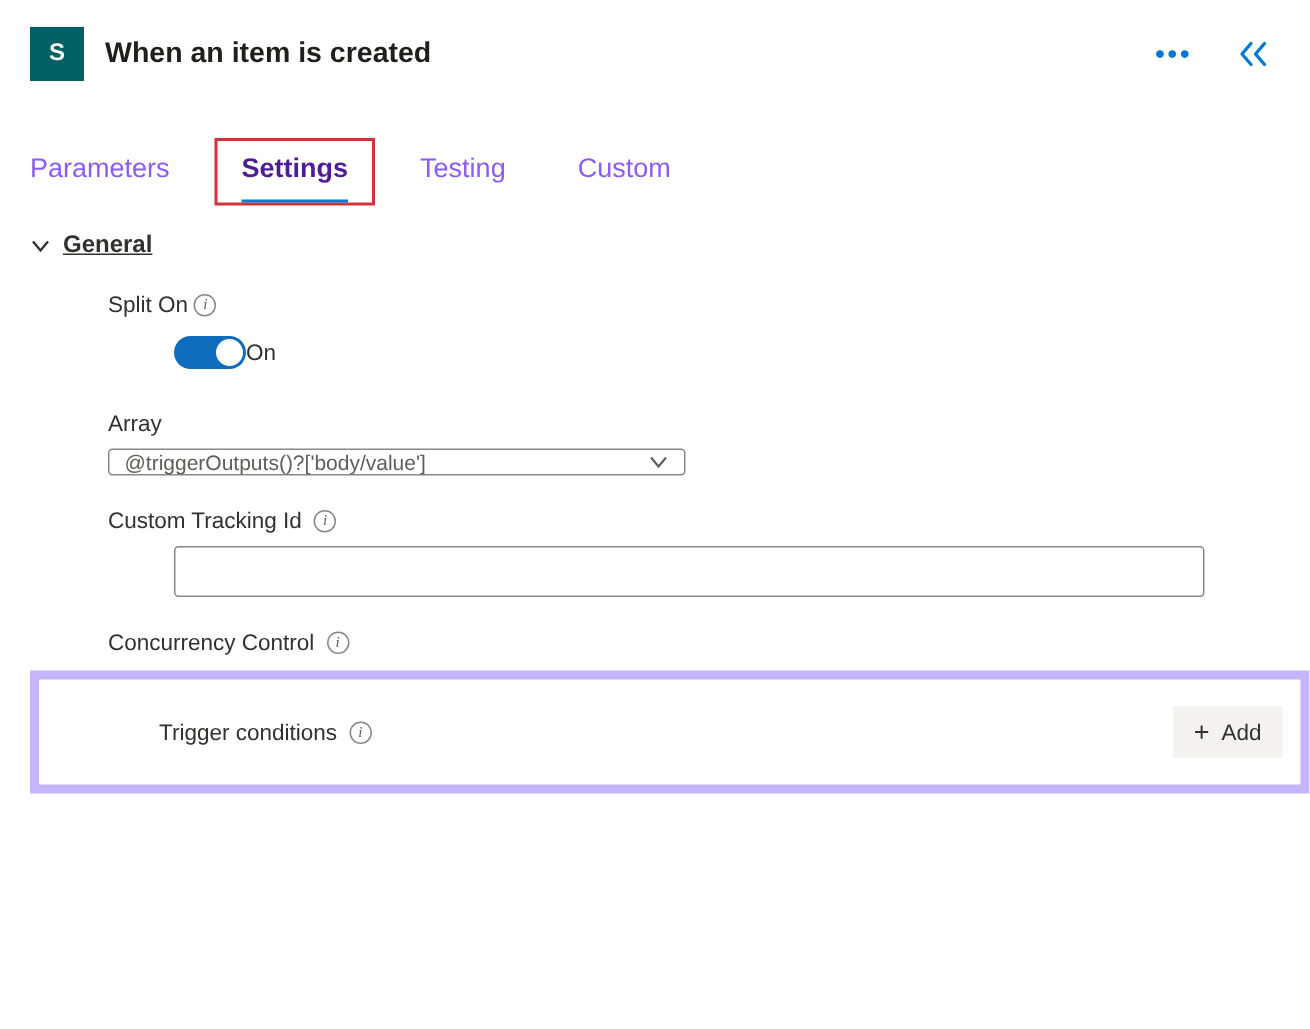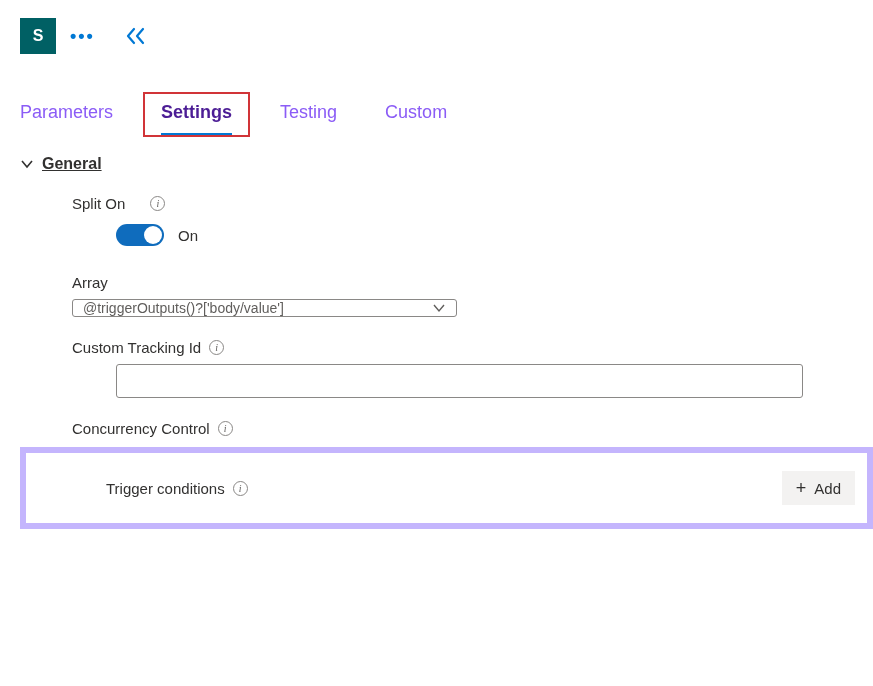--- a/index.html
+++ b/index.html
@@ -93,42 +93,42 @@
     cursor: pointer;
     text-decoration: underline;
   }
   .chevron-down svg { display: block; }
   .section-body {
     padding-left: 52px;
   }
   .label-row {
     display: flex;
     align-items: center;
-    gap: 25px;
+    gap: 4px;
     font-size: 15px;
     color: #323130;
     margin-bottom: 12px;
   }
   .info-icon {
     width: 15px;
     height: 15px;
     border: 1px solid #8a8886;
     border-radius: 50%;
     display: inline-flex;
     align-items: center;
     justify-content: center;
     font-size: 10px;
     color: #605e5c;
     font-style: italic;
     font-family: Georgia, serif;
   }
   .toggle-row {
     display: flex;
     align-items: center;
-    gap: 14px;
+    gap: 0;
     margin-bottom: 28px;
     padding-left: 44px;
   }
   .toggle {
     width: 48px;
     height: 22px;
     border-radius: 11px;
     position: relative;
     cursor: pointer;
   }
@@ -228,20 +228,21 @@
     color: #323130;
   }
 </style>
 </head>
 <body>
 
 <div class="header">
   <div class="sp-icon">
     <span>S</span>
   </div>
+  <div class="card-title">When an item is created</div>
   <div class="header-actions">
     <span class="ellipsis">•••</span>
     <span class="collapse-icon">
       <svg width="22" height="18" viewBox="0 0 22 18">
           <path d="M9 2 L3 9 L9 16 M18 2 L12 9 L18 16" fill="none" stroke="#0078d4" stroke-width="2.2" stroke-linecap="round" stroke-linejoin="round"></path>
         </svg>
     </span>
   </div>
 </div>
 

